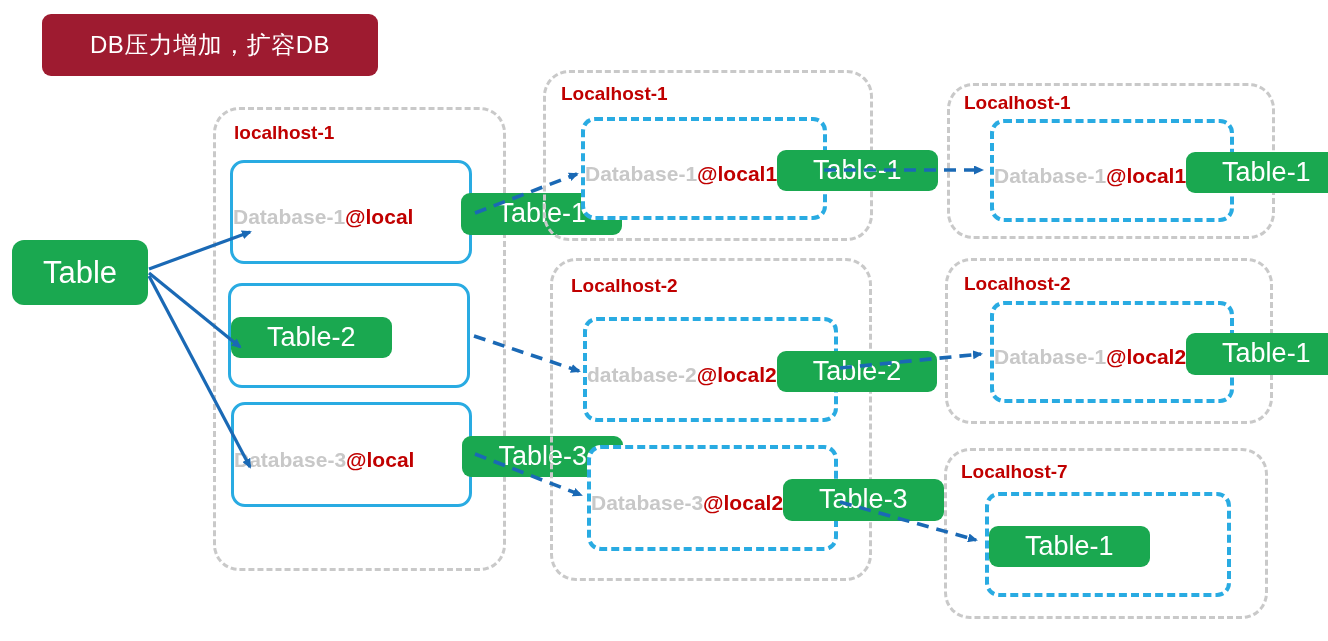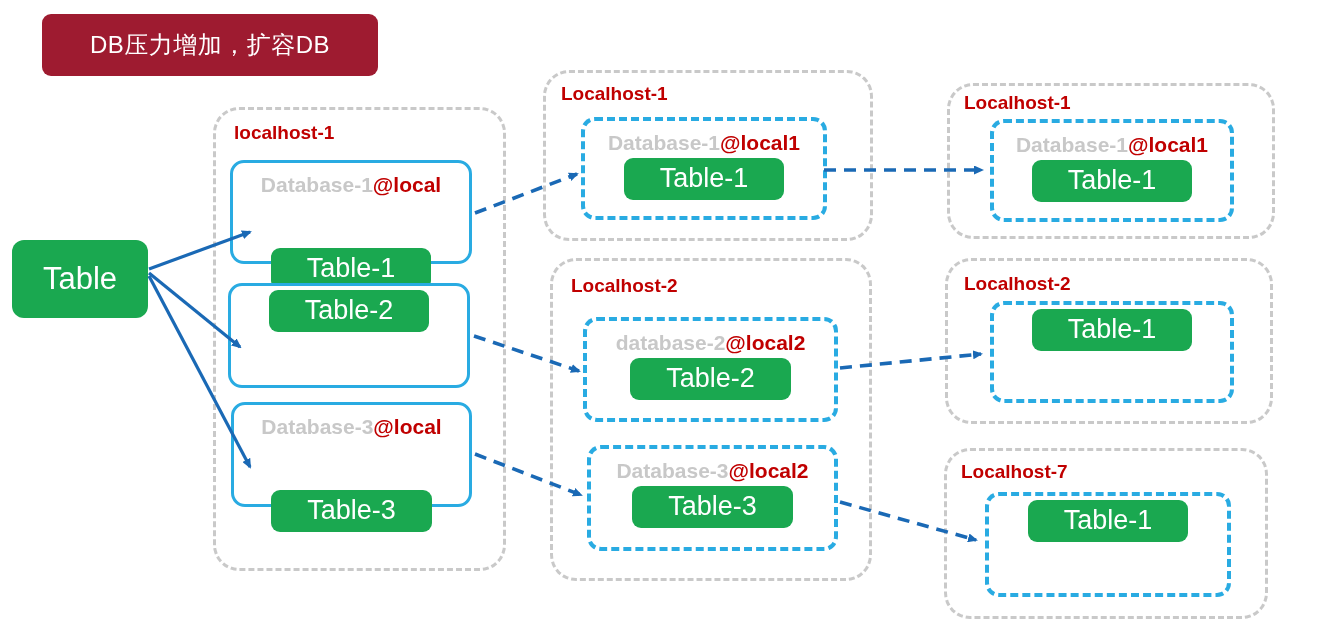--- a/index.html
+++ b/index.html
@@ -11,32 +11,32 @@
     width:1328px;height:641px;position:relative;background:#ffffff;
     font-family:"Liberation Sans", sans-serif;overflow:hidden;
   }
   .abs{position:absolute;}
   .title-banner{
     left:42px;top:14px;width:336px;height:62px;background:var(--banner-bg);
     border-radius:9px;color:#fff;display:flex;align-items:center;justify-content:center;
     font-size:24px;letter-spacing:0.5px;
   }
   .source-node{
-    left:12px;top:240px;width:136px;height:78px;background:var(--green);
+    left:12px;top:240px;width:136px;height:65px;background:var(--green);
     border-radius:12px;color:#fff;display:flex;align-items:center;justify-content:center;
     font-size:31px;
   }
   .host{
     border:3px dashed var(--gray-border);border-radius:26px;background:transparent;
   }
   .host-label{
     position:absolute;color:var(--red);font-weight:bold;font-size:19px;white-space:nowrap;
   }
   .db{
-    display:flex;flex-direction:column;align-items:center;background:#fff;border-radius:14px;
+    display:flex;flex-direction:row;align-items:center;background:#fff;border-radius:14px;
   }
   .db.solid{border:3px solid var(--blue-border);gap:48px;}
   .db.dashed{border:4px dashed var(--blue-border);}
   .db-label{
     margin-top:10px;font-size:21px;font-weight:bold;white-space:nowrap;line-height:1.1;
   }
   .db-name{color:var(--gray-text);}
   .db-at{color:var(--red);}
   .tbl{
     margin-top:4px;background:var(--green);border-radius:9px;color:#fff;
@@ -101,20 +101,21 @@
   </div>
   <div class="abs db dashed" style="left:990px;top:119px;width:236px;height:95px">
     <div class="db-label"><span class="db-name">Database-1</span><span class="db-at">@local1</span></div>
     <div class="tbl">Table-1</div>
   </div>
 
   <div class="abs host" style="left:945px;top:258px;width:322px;height:160px">
     <div class="host-label" style="left:16px;top:12px">Localhost-2</div>
   </div>
   <div class="abs db dashed" style="left:990px;top:301px;width:236px;height:94px">
+    <div class="db-label"><span class="db-name">Database-1</span><span class="db-at">@local2</span></div>
     <div class="tbl">Table-1</div>
   </div>
 
   <div class="abs host" style="left:944px;top:448px;width:318px;height:165px">
     <div class="host-label" style="left:14px;top:10px">Localhost-7</div>
   </div>
   <div class="abs db dashed" style="left:985px;top:492px;width:238px;height:97px">
     <div class="tbl">Table-1</div>
   </div>
 

